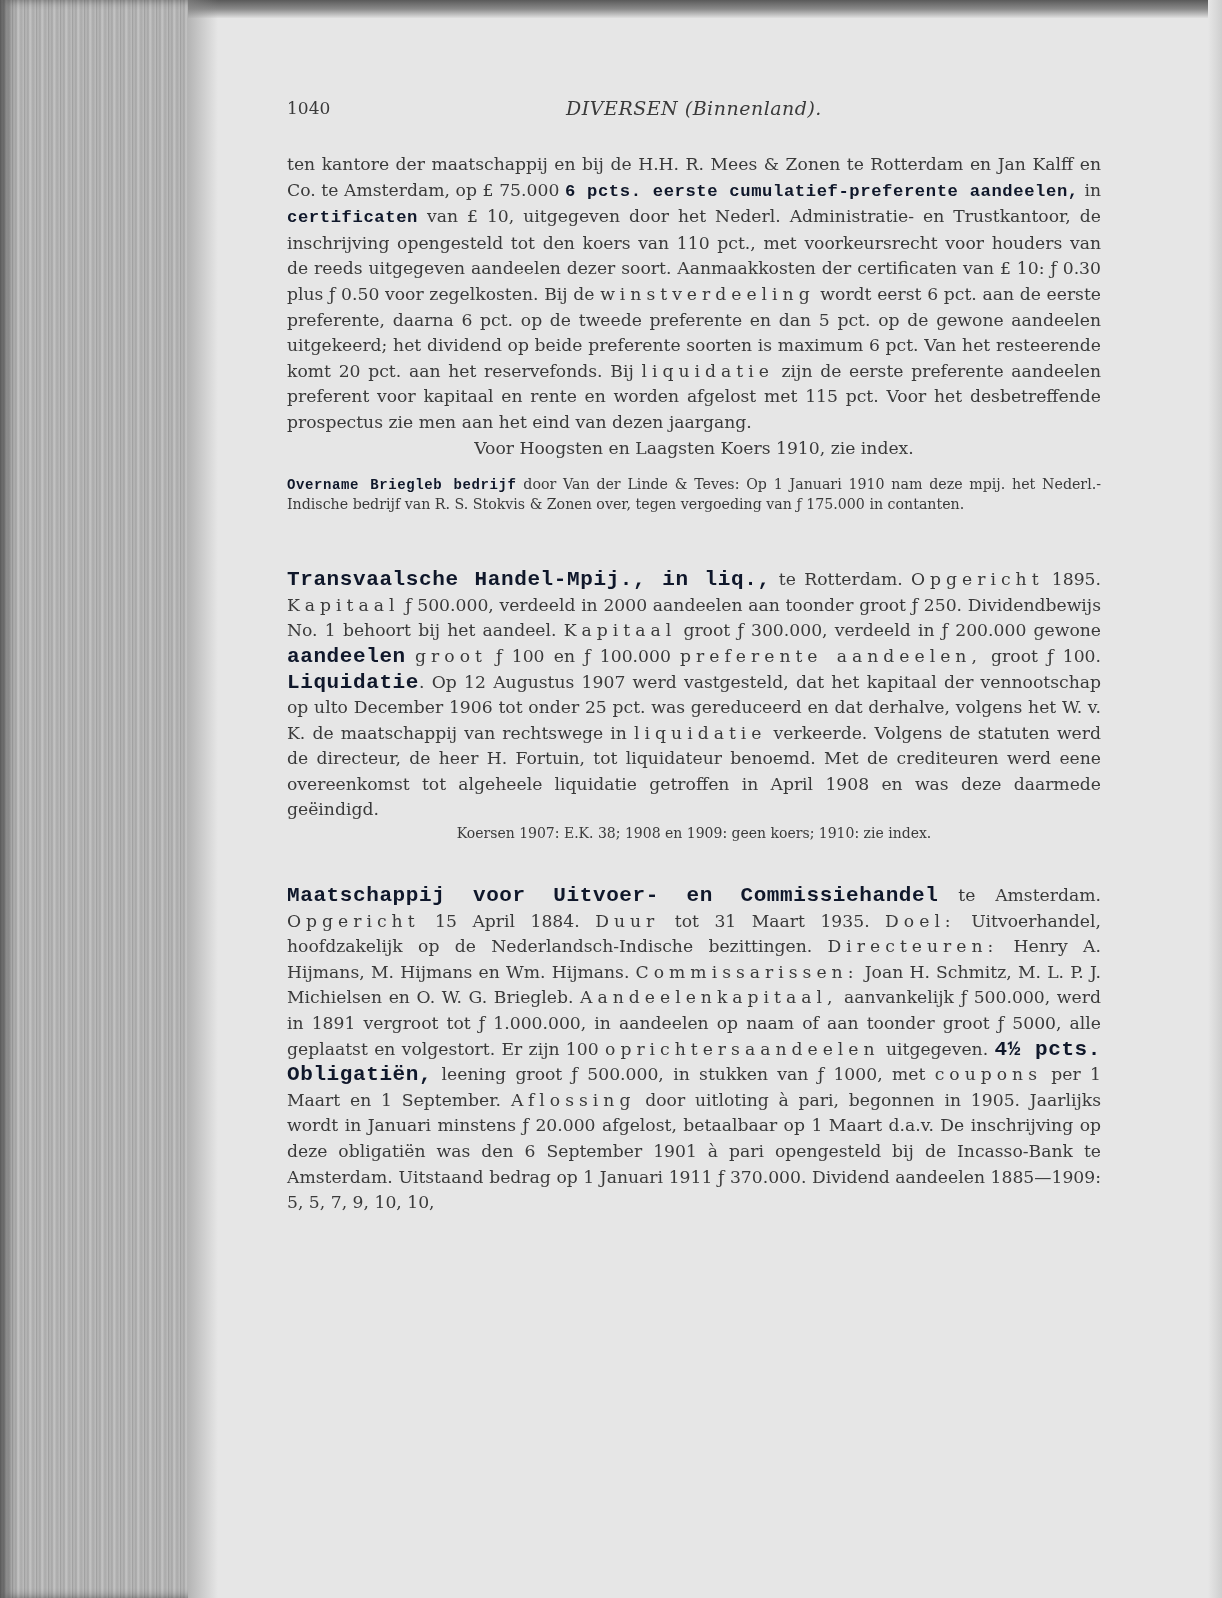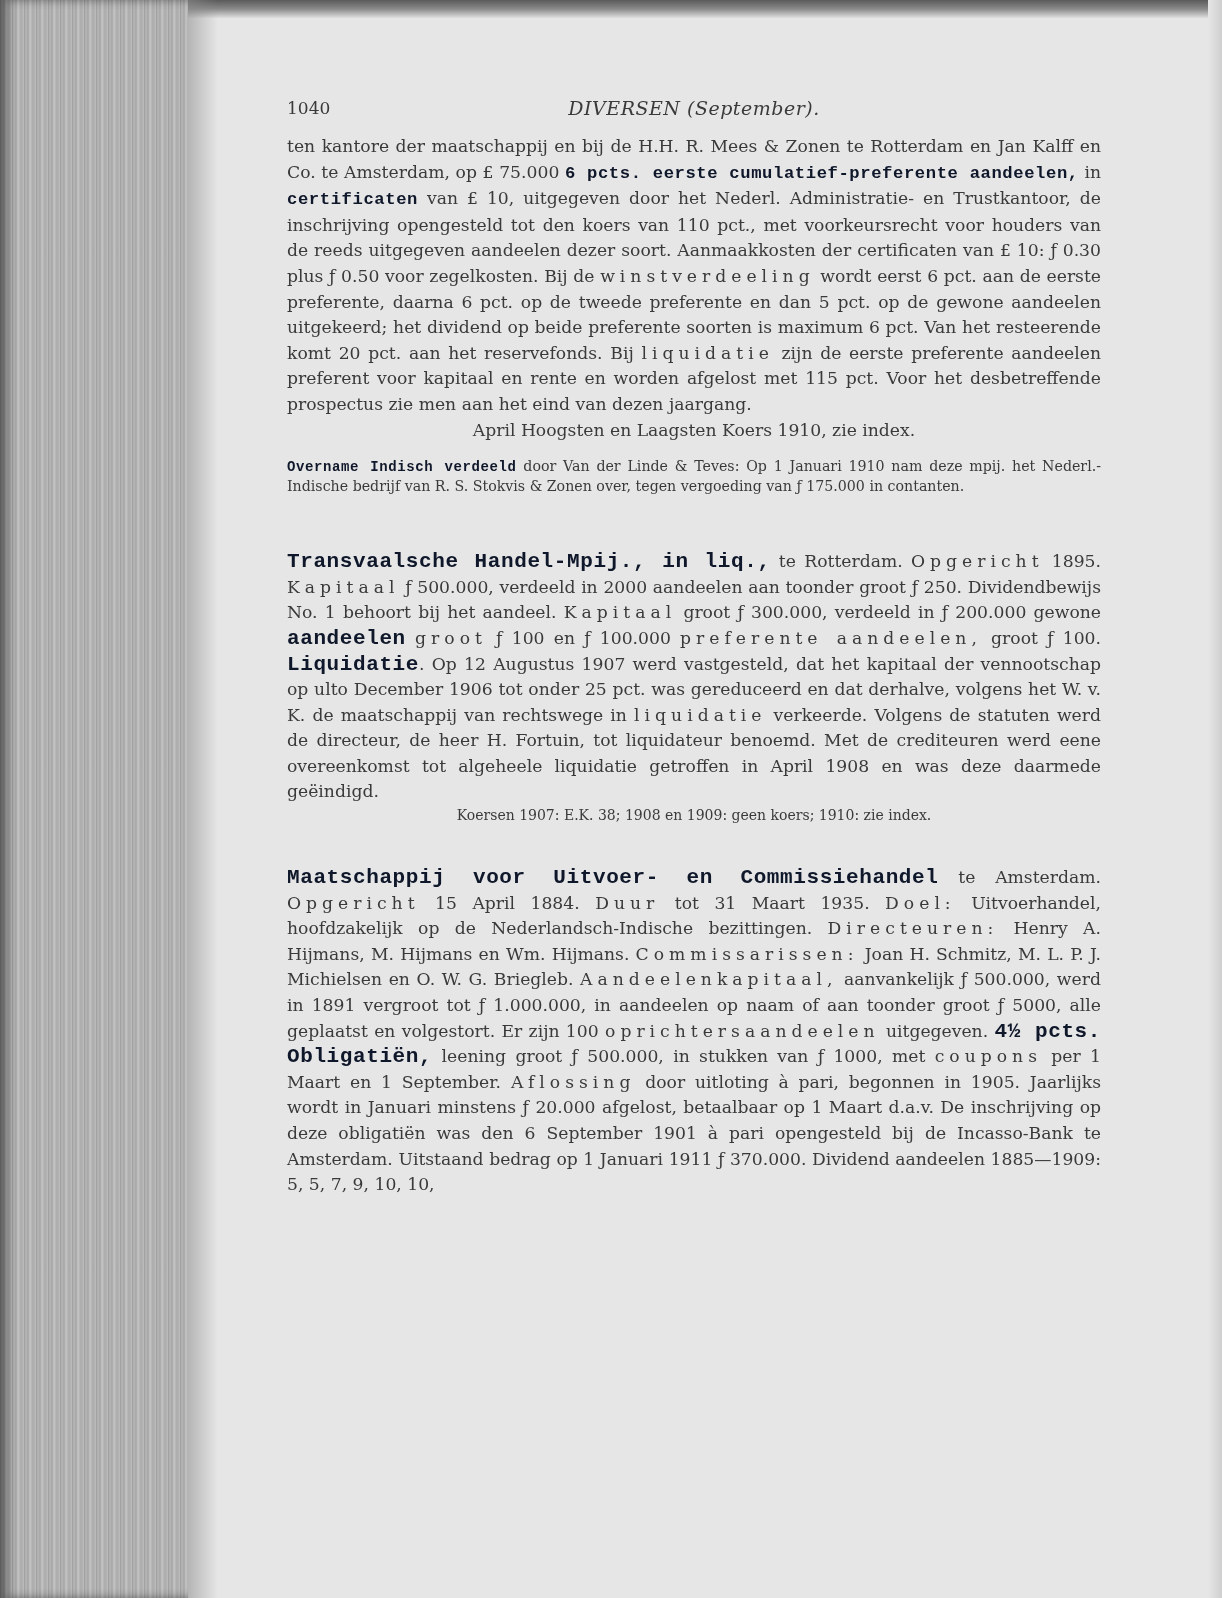--- a/index.html
+++ b/index.html
@@ -25,21 +25,21 @@
   }
   .right-edge {
     position:absolute; right:0; top:0; width:14px; height:1598px;
     background:linear-gradient(90deg, #e6e6e6, #cfcfcf);
   }
   .page {
     position:absolute; left:287px; top:96px; width:814px;
     font-size:17.2px; line-height:25.6px;
   }
   .header {
-    position:relative; height:30px; margin-bottom:8px;
+    position:relative; height:30px; margin-bottom:26px;
   }
   .page-number { position:absolute; left:0; top:0; font-size:17px; }
   .running-title {
     position:absolute; left:0; right:0; top:0; text-align:center;
     font-style:italic; font-size:19px; letter-spacing:0.5px;
   }
   p { margin:0; text-align:justify; }
   .bold-sans {
     font-family:Liberation Mono, monospace;
     font-weight:bold; color:#0f172a; letter-spacing:0.6px;
@@ -57,28 +57,28 @@
 <body>
 
 <div class="top-shadow"></div>
 <div class="page-edges"></div>
 <div class="right-edge"></div>
 
 <div class="page">
 
   <div class="header">
     <span class="page-number">1040</span>
-    <span class="running-title">DIVERSEN (September).</span>
+    <span class="running-title">DIVERSEN (Binnenland).</span>
   </div>
 
   <p><span>ten kantore der maatschappij en bij de H.H. R. Mees &amp; Zonen te Rotterdam en Jan Kalff en Co. te Amsterdam, op £ 75.000 </span><span class="bold-sans">6 pcts. eerste cumulatief-preferente aandeelen,</span><span> in </span><span class="bold-sans">certificaten</span><span> van £ 10, uitgegeven door het Nederl. Administratie- en Trustkantoor, de inschrijving opengesteld tot den koers van 110 pct., met voorkeursrecht voor houders van de reeds uitgegeven aandeelen dezer soort. Aanmaakkosten der certificaten van £ 10: ƒ 0.30 plus ƒ 0.50 voor zegelkosten. Bij de </span><span class="sp">winstverdeeling</span><span> wordt eerst 6 pct. aan de eerste preferente, daarna 6 pct. op de tweede preferente en dan 5 pct. op de gewone aandeelen uitgekeerd; het dividend op beide preferente soorten is maximum 6 pct. Van het resteerende komt 20 pct. aan het reservefonds. Bij </span><span class="sp">liquidatie</span><span> zijn de eerste preferente aandeelen preferent voor kapitaal en rente en worden afgelost met 115 pct. Voor het desbetreffende prospectus zie men aan het eind van dezen jaargang.</span></p>
-  <p class="center">April Hoogsten en Laagsten Koers 1910, zie index.</p>
+  <p class="center">Voor Hoogsten en Laagsten Koers 1910, zie index.</p>
 
   <div class="gap-s"></div>
-  <p class="small"><span class="bold-sans">Overname Indisch verdeeld</span><span> door Van der Linde &amp; Teves: Op 1 Januari 1910 nam deze mpij. het Nederl.-Indische bedrijf van R. S. Stokvis &amp; Zonen over, tegen vergoeding van ƒ 175.000 in contanten.</span></p>
+  <p class="small"><span class="bold-sans">Overname Briegleb bedrijf</span><span> door Van der Linde &amp; Teves: Op 1 Januari 1910 nam deze mpij. het Nederl.-Indische bedrijf van R. S. Stokvis &amp; Zonen over, tegen vergoeding van ƒ 175.000 in contanten.</span></p>
 
   <div class="gap-s"></div>
 
   <div class="gap-l"></div>
   <p><span class="bold-sans entry-title">Transvaalsche Handel-Mpij., in liq.,</span><span> te Rotterdam. </span><span class="sp">Opgericht</span><span> 1895. </span><span class="sp">Kapitaal</span><span> ƒ 500.000, verdeeld in 2000 aandeelen aan toonder groot ƒ 250. Dividendbewijs No. 1 behoort bij het aandeel. </span><span class="sp">Kapitaal</span><span> groot ƒ 300.000, verdeeld in ƒ 200.000 gewone </span><span class="bold-sans entry-title">aandeelen</span><span> </span><span class="sp">groot</span><span> ƒ 100 en ƒ 100.000 </span><span class="sp">preferente aandeelen,</span><span> groot ƒ 100. </span><span class="bold-sans entry-title">Liquidatie</span><span>. Op 12 Augustus 1907 werd vastgesteld, dat het kapitaal der vennootschap op ulto December 1906 tot onder 25 pct. was gereduceerd en dat derhalve, volgens het W. v. K. de maatschappij van rechtswege in </span><span class="sp">liquidatie</span><span> verkeerde. Volgens de statuten werd de directeur, de heer H. Fortuin, tot liquidateur benoemd. Met de crediteuren werd eene overeenkomst tot algeheele liquidatie getroffen in April 1908 en was deze daarmede geëindigd.</span></p>
   <p class="koersen">Koersen 1907: E.K. 38; 1908 en 1909: geen koers; 1910: zie index.</p>
 
   <div class="gap-l"></div>
   <p><span class="bold-sans entry-title">Maatschappij voor Uitvoer- en Commissiehandel</span><span> te Amsterdam. </span><span class="sp">Opgericht</span><span> 15 April 1884. </span><span class="sp">Duur</span><span> tot 31 Maart 1935. </span><span class="sp">Doel:</span><span> Uitvoerhandel, hoofdzakelijk op de Nederlandsch-Indische bezittingen. </span><span class="sp">Directeuren:</span><span> Henry A. Hijmans, M. Hijmans en Wm. Hijmans. </span><span class="sp">Commissarissen:</span><span> Joan H. Schmitz, M. L. P. J. Michielsen en O. W. G. Briegleb. </span><span class="sp">Aandeelenkapitaal,</span><span> aanvankelijk ƒ 500.000, werd in 1891 vergroot tot ƒ 1.000.000, in aandeelen op naam of aan toonder groot ƒ 5000, alle geplaatst en volgestort. Er zijn 100 </span><span class="sp">oprichtersaandeelen</span><span> uitgegeven. </span><span class="bold-sans entry-title">4½ pcts. Obligatiën,</span><span> leening groot ƒ 500.000, in stukken van ƒ 1000, met </span><span class="sp">coupons</span><span> per 1 Maart en 1 September. </span><span class="sp">Aflossing</span><span> door uitloting à pari, begonnen in 1905. Jaarlijks wordt in Januari minstens ƒ 20.000 afgelost, betaalbaar op 1 Maart d.a.v. De inschrijving op deze obligatiën was den 6 September 1901 à pari opengesteld bij de Incasso-Bank te Amsterdam. Uitstaand bedrag op 1 Januari 1911 ƒ 370.000. Dividend aandeelen 1885—1909: 5, 5, 7, 9, 10, 10,</span></p>
 

